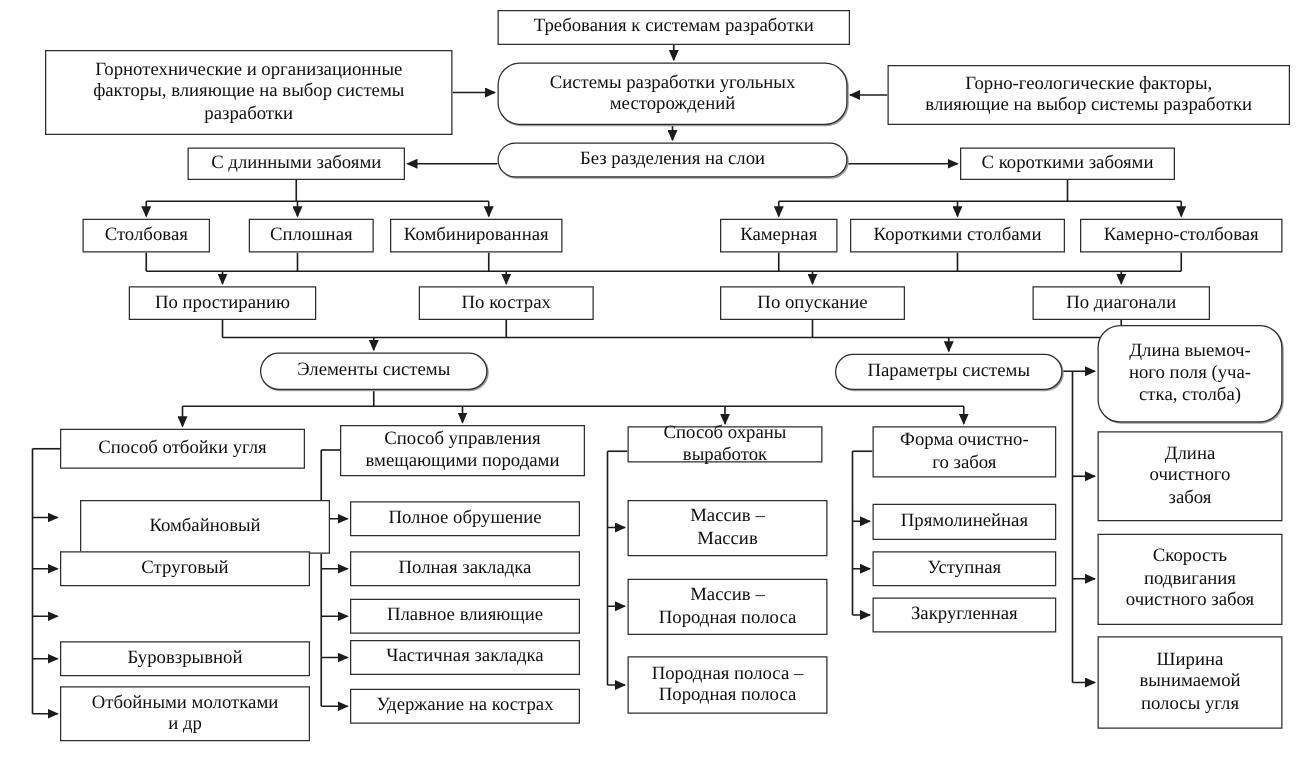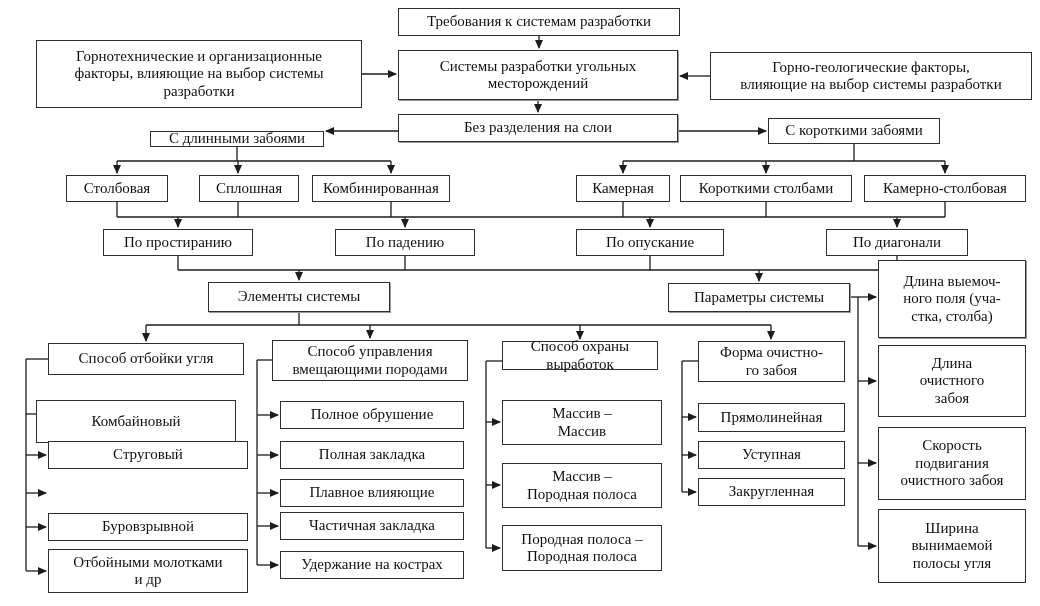--- a/index.html
+++ b/index.html
@@ -11,21 +11,21 @@
   #wires{position:absolute;left:0;top:0;width:1040px;height:606px;pointer-events:none;}
   #wires line{stroke:#1c1c1c;stroke-width:1.3;}
   #wires marker path{fill:#1c1c1c;}
   .node{
     position:absolute;box-sizing:border-box;background:#fff;
     border:1.5px solid #2e2e2e;
     display:flex;align-items:center;justify-content:center;
     text-align:center;white-space:pre-line;
     font-size:15px;line-height:1.16;color:#101010;padding:1px 4px;
   }
-  .hub{box-shadow:1px 1px 0 0 #9a9a9a;}
+  .hub{box-shadow:1px 1px 0 0 #9a9a9a;border-radius:18px;}
 </style>
 </head>
 <body>
 
 <div id="canvas">
 
   <svg id="wires" width="1040" height="606" viewBox="0 0 1040 606" xmlns="http://www.w3.org/2000/svg">
     <defs>
       <marker id="arw" markerWidth="9" markerHeight="8" refX="8" refY="4" orient="auto" markerUnits="userSpaceOnUse">
         <path d="M0,0 L9,4 L0,8 z"></path>
@@ -115,51 +115,51 @@
 
   <div class="node" style="left:398px;top:8px;width:282px;height:28px">Требования к системам разработки</div>
   <div class="node" style="left:36px;top:40px;width:326px;height:68px">Горнотехнические и организационные
 факторы, влияющие на выбор системы
 разработки</div>
   <div class="node hub" style="left:398px;top:50px;width:280px;height:50px">Системы разработки угольных
 месторождений</div>
   <div class="node" style="left:710px;top:52px;width:322px;height:48px">Горно-геологические факторы,
 влияющие на выбор системы разработки</div>
 
-  <div class="node" style="left:150px;top:131px;width:174px;height:16px">С длинными забоями</div>
+  <div class="node" style="left:150px;top:118px;width:174px;height:26px">С длинными забоями</div>
   <div class="node hub" style="left:398px;top:114px;width:280px;height:28px">Без разделения на слои</div>
   <div class="node" style="left:768px;top:118px;width:172px;height:26px">С короткими забоями</div>
 
   <div class="node" style="left:66px;top:175px;width:102px;height:27px">Столбовая</div>
   <div class="node" style="left:199px;top:175px;width:100px;height:27px">Сплошная</div>
   <div class="node" style="left:312px;top:175px;width:138px;height:27px">Комбинированная</div>
   <div class="node" style="left:576px;top:175px;width:94px;height:27px">Камерная</div>
   <div class="node" style="left:680px;top:175px;width:172px;height:27px">Короткими столбами</div>
   <div class="node" style="left:864px;top:175px;width:162px;height:27px">Камерно-столбовая</div>
 
   <div class="node" style="left:103px;top:229px;width:150px;height:27px">По простиранию</div>
-  <div class="node" style="left:335px;top:229px;width:140px;height:27px">По падению</div>
+  <div class="node" style="left:335px;top:229px;width:140px;height:27px">По кострах</div>
   <div class="node" style="left:576px;top:229px;width:148px;height:27px">По опускание</div>
   <div class="node" style="left:826px;top:229px;width:142px;height:27px">По диагонали</div>
 
   <div class="node hub" style="left:208px;top:282px;width:182px;height:30px">Элементы системы</div>
   <div class="node hub" style="left:668px;top:283px;width:182px;height:29px">Параметры системы</div>
   <div class="node hub" style="left:878px;top:260px;width:148px;height:78px">Длина выемоч-
 ного поля (уча-
 стка, столба)</div>
 
   <div class="node" style="left:48px;top:343px;width:196px;height:32px">Способ отбойки угля</div>
   <div class="node" style="left:272px;top:340px;width:196px;height:41px">Способ управления
 вмещающими породами</div>
   <div class="node" style="left:502px;top:341px;width:156px;height:29px">Способ охраны
 выработок</div>
   <div class="node" style="left:698px;top:341px;width:147px;height:41px">Форма очистно-
 го забоя</div>
 
-  <div class="node" style="left:36px;top:400px;width:200px;height:43px">Комбайновый</div>
+  <div class="node" style="left:64px;top:400px;width:200px;height:43px">Комбайновый</div>
   <div class="node" style="left:48px;top:441px;width:200px;height:28px">Струговый</div>
   <div class="node" style="left:48px;top:513px;width:200px;height:28px">Буровзрывной</div>
   <div class="node" style="left:48px;top:549px;width:200px;height:44px">Отбойными молотками
 и др</div>
 
   <div class="node" style="left:280px;top:401px;width:184px;height:28px">Полное обрушение</div>
   <div class="node" style="left:280px;top:441px;width:184px;height:28px">Полная закладка</div>
   <div class="node" style="left:280px;top:479px;width:184px;height:28px">Плавное влияющие</div>
   <div class="node" style="left:280px;top:512px;width:184px;height:28px">Частичная закладка</div>
   <div class="node" style="left:280px;top:551px;width:184px;height:28px">Удержание на кострах</div>

